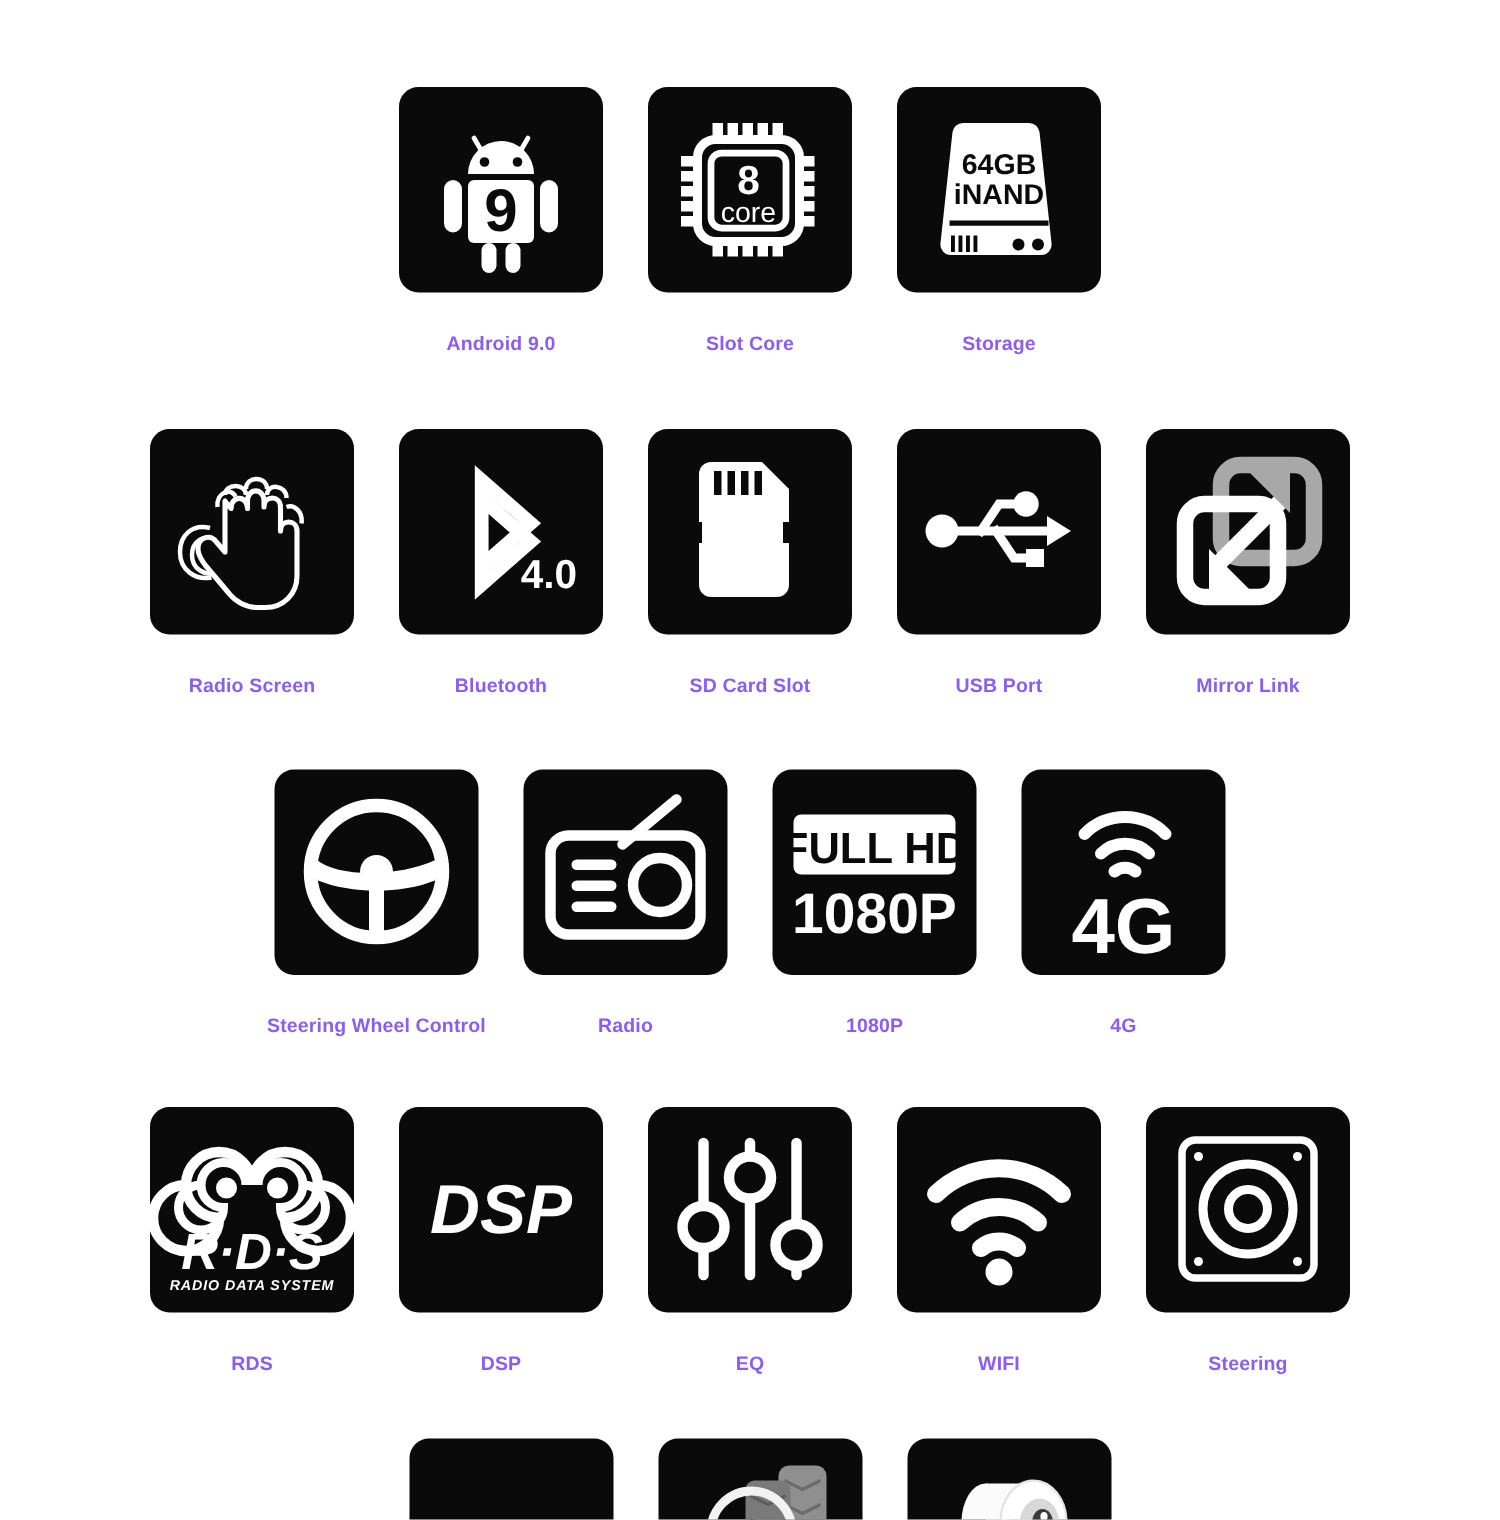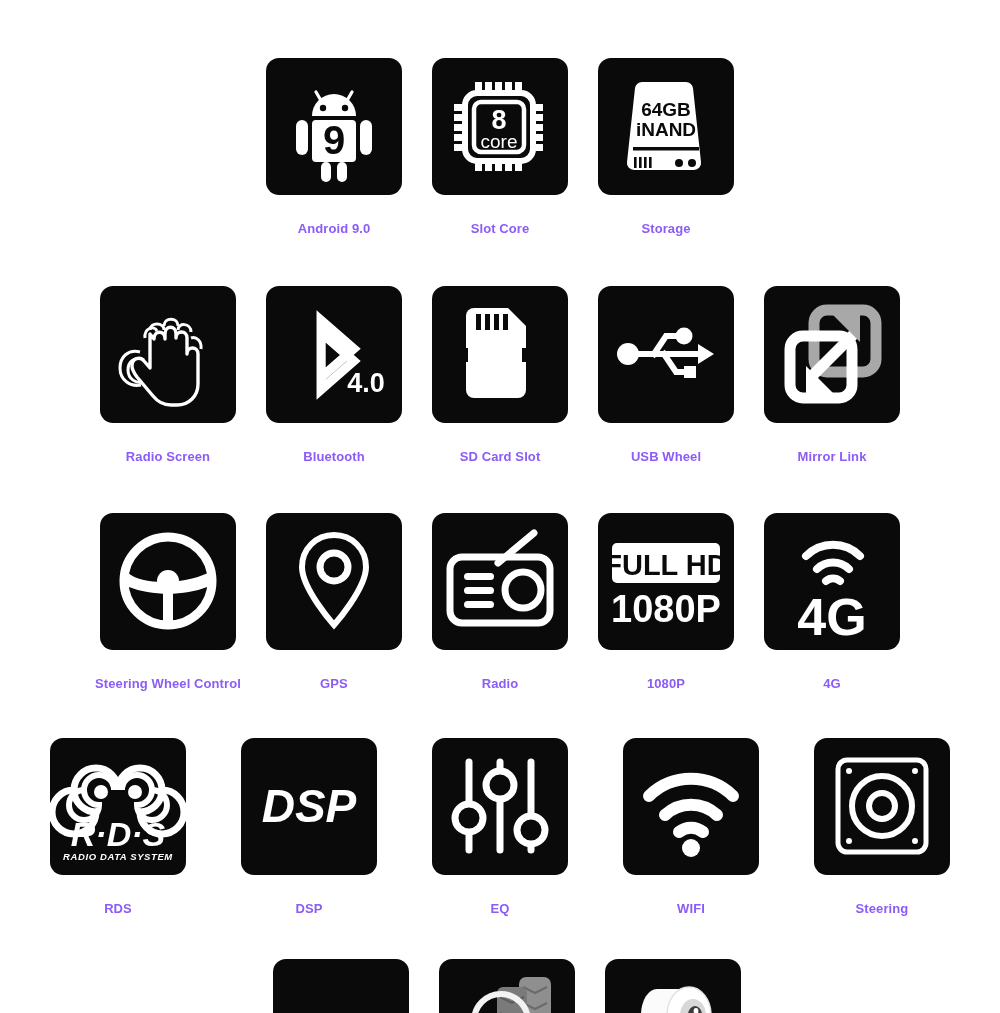--- a/index.html
+++ b/index.html
@@ -36,21 +36,21 @@
     font-size:13px;
     font-weight:bold;
     color:#8b5cf6;
     letter-spacing:0.1px;
     text-align:center;
     white-space:nowrap;
   }
   .r1{margin-top:58px;}
   .r2{margin-top:50px;}
   .r3{margin-top:49px;}
-  .r4{margin-top:47px;gap:25px;}
+  .r4{margin-top:47px;}
   .r5{margin-top:43px;}
 
   
   .row-last{padding-left:14px;}
 
   svg{display:block;}
 </style>
 </head>
 <body>
 
@@ -192,21 +192,21 @@
             <line x1="32" y1="68" x2="104" y2="68"></line>
             <path d="M56 68 L68 50 L84 50"></path>
             <path d="M66 68 L78 86 L92 86"></path>
           </g>
           <circle cx="30" cy="68" r="11" fill="#fff"></circle>
           <circle cx="86" cy="50" r="8.5" fill="#fff"></circle>
           <rect x="86" y="80" width="12" height="12" fill="#fff"></rect>
           <path d="M100 58 L116 68 L100 78 z" fill="#fff"></path>
         </svg>
       </div>
-      <div class="cap">USB Wheel</div>
+      <div class="cap">USB Port</div>
     </div>
 
     <div class="cell">
       <div class="tile">
         <svg width="136" height="137" viewBox="0 0 136 137">
           <rect x="50" y="24" width="62" height="62" rx="13" fill="none" stroke="#a8a8a8" stroke-width="11"></rect>
           <rect x="26" y="50" width="62" height="62" rx="13" fill="none" stroke="#ffffff" stroke-width="11"></rect>
           <path d="M46 92 L92 46" stroke="#ffffff" stroke-width="11" fill="none"></path>
           <path d="M96 26 L96 56 L66 26 z" fill="#a8a8a8"></path>
           <path d="M42 110 L42 80 L72 110 z" fill="#ffffff"></path>
@@ -223,29 +223,20 @@
         <svg width="136" height="137" viewBox="0 0 136 137">
           <circle cx="68" cy="68" r="44" fill="none" stroke="#fff" stroke-width="9"></circle>
           <circle cx="68" cy="68" r="11" fill="#fff"></circle>
           <path d="M28 60 c14 12 54 12 80 0 c2 8 1 11 -1 14 c-22 9 -56 9 -78 0 c-2 -3 -3 -6 -1 -14 z" fill="#fff"></path>
           <rect x="63" y="78" width="10" height="32" fill="#fff"></rect>
         </svg>
       </div>
       <div class="cap">Steering Wheel Control</div>
     </div>
 
-    <div class="cell">
-      <div class="tile">
-        <svg width="136" height="137" viewBox="0 0 136 137">
-          <path d="M68 22 c-18 0 -32 14 -32 32 c0 22 32 58 32 58 c0 0 32 -36 32 -58 c0 -18 -14 -32 -32 -32 z" fill="none" stroke="#fff" stroke-width="6"></path>
-          <circle cx="68" cy="54" r="14" fill="none" stroke="#fff" stroke-width="7"></circle>
-        </svg>
-      </div>
-      <div class="cap">GPS</div>
-    </div>
 
     <div class="cell">
       <div class="tile">
         <svg width="136" height="137" viewBox="0 0 136 137">
           <line x1="66" y1="50" x2="102" y2="20" stroke="#fff" stroke-width="7" stroke-linecap="round"></line>
           <rect x="18" y="44" width="100" height="66" rx="12" fill="none" stroke="#fff" stroke-width="7"></rect>
           <g fill="#fff">
             <rect x="32" y="60" width="30" height="7" rx="3.5"></rect>
             <rect x="32" y="74" width="30" height="7" rx="3.5"></rect>
             <rect x="32" y="88" width="30" height="7" rx="3.5"></rect>

